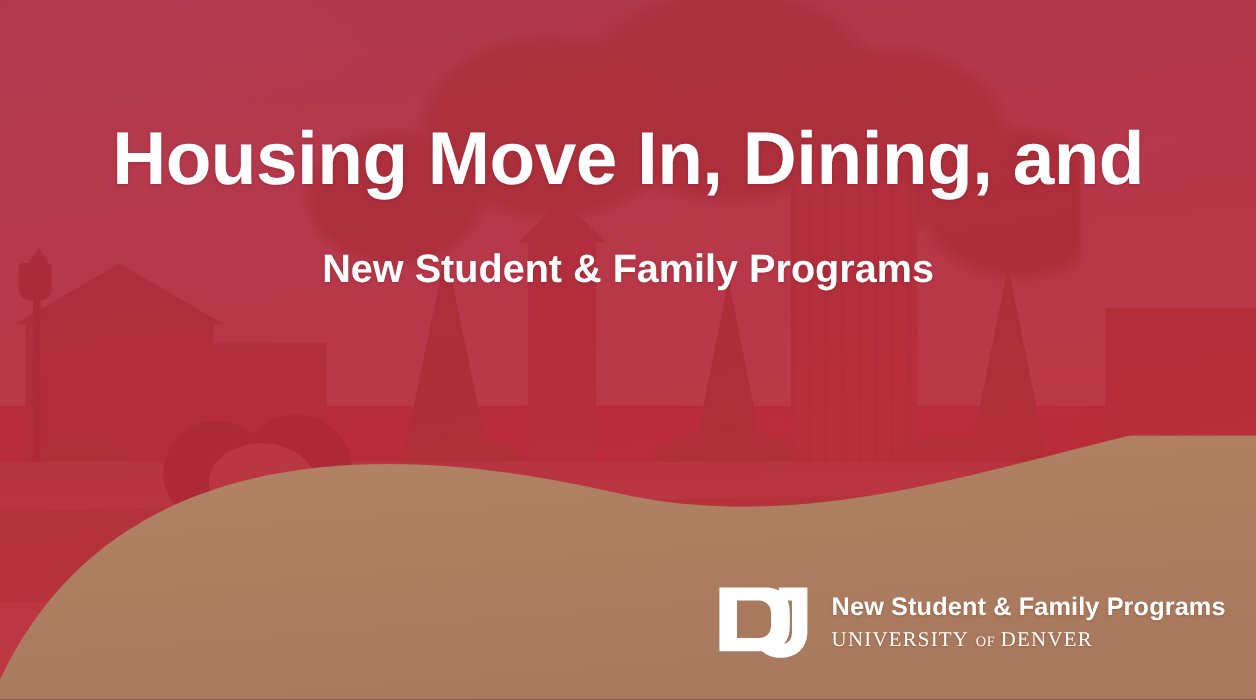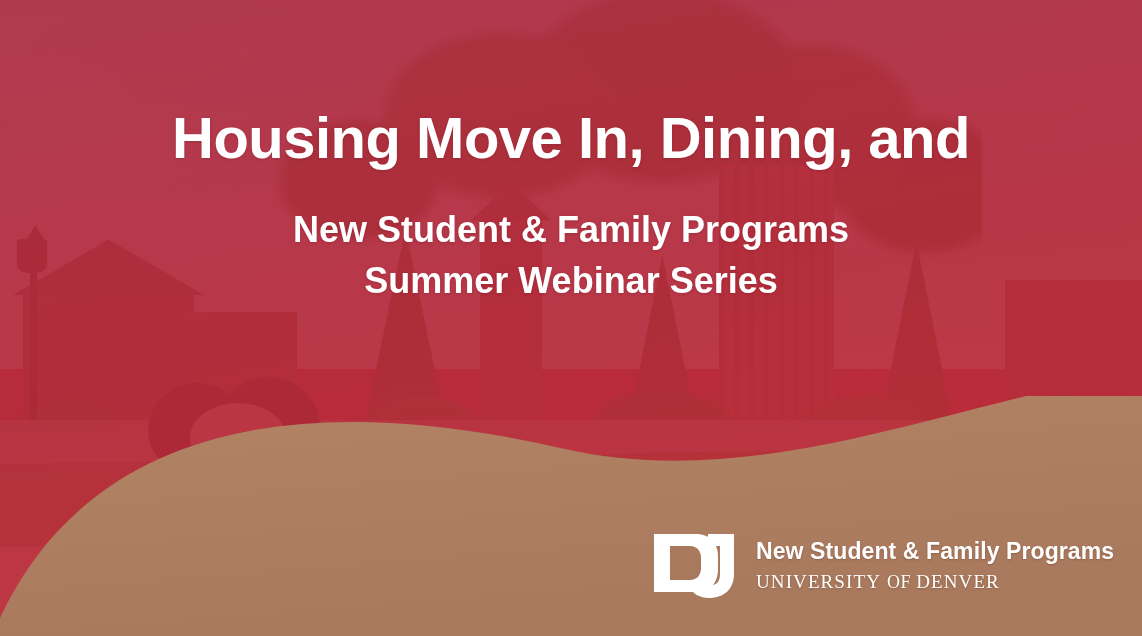--- a/index.html
+++ b/index.html
@@ -155,21 +155,21 @@
   
   .headline {
     position: absolute;
     left: 0; right: 0; top: 98px;
     text-align: center;
     color: #ffffff;
     z-index: 6;
     pointer-events: none;
   }
   .title-line {
-    font-size: 58px;
+    font-size: 68px;
     font-weight: 700;
     line-height: 1.38;
     letter-spacing: -0.5px;
     white-space: nowrap;
     text-shadow: 0 1px 3px rgba(90,10,25,0.22);
   }
   .subtitle {
     margin-top: 26px;
   }
   .sub-line {
@@ -202,21 +202,21 @@
   .logo-secondary {
     margin-top: 9px;
     font-family: "Liberation Serif", "DejaVu Serif", serif;
     font-size: 19px;
     font-weight: 400;
     letter-spacing: 1.1px;
     white-space: nowrap;
     text-shadow: 0 1px 2px rgba(80,40,20,0.3);
   }
   .logo-secondary .of {
-    font-size: 18px;
+    font-size: 13px;
     letter-spacing: 0.6px;
   }
 </style>
 </head>
 <body>
 
 <div id="slide">
 
   <div class="photo">
     <div class="sky"></div>
@@ -261,21 +261,20 @@
         </linearGradient>
       </defs>
       <path d="M0,222 C 90,30 300,-8 560,52 C 760,98 950,6 1142,-24 L1142,240 L0,240 Z" fill="url(#tanGrad)"></path>
     </svg>
   </div>
 
   <div class="headline">
     <div class="title-line">Housing Move In, Dining, and</div>
     <div class="subtitle">
       <div class="sub-line">New Student &amp; Family Programs</div>
-      <div class="sub-line">Summer Webinar Series</div>
     </div>
   </div>
 
   <div class="logo">
     <svg class="du-mark" viewBox="0 0 88 74">
 
       <path d="M4 6 H46 C60 6 68 15 68 29 V41 C68 55 60 64 46 64 H4 Z" fill="#ffffff"></path>
       <path d="M20 18 H40 C47 18 51 23 51 30 V40 C51 47 47 52 40 52 H20 Z" fill="none" stroke="#ffffff" stroke-width="0"></path>
       <path d="M20 18 H40 C47 18 51 23 51 30 V40 C51 47 47 52 40 52 H20 Z" fill="#A9795D"></path>
 

